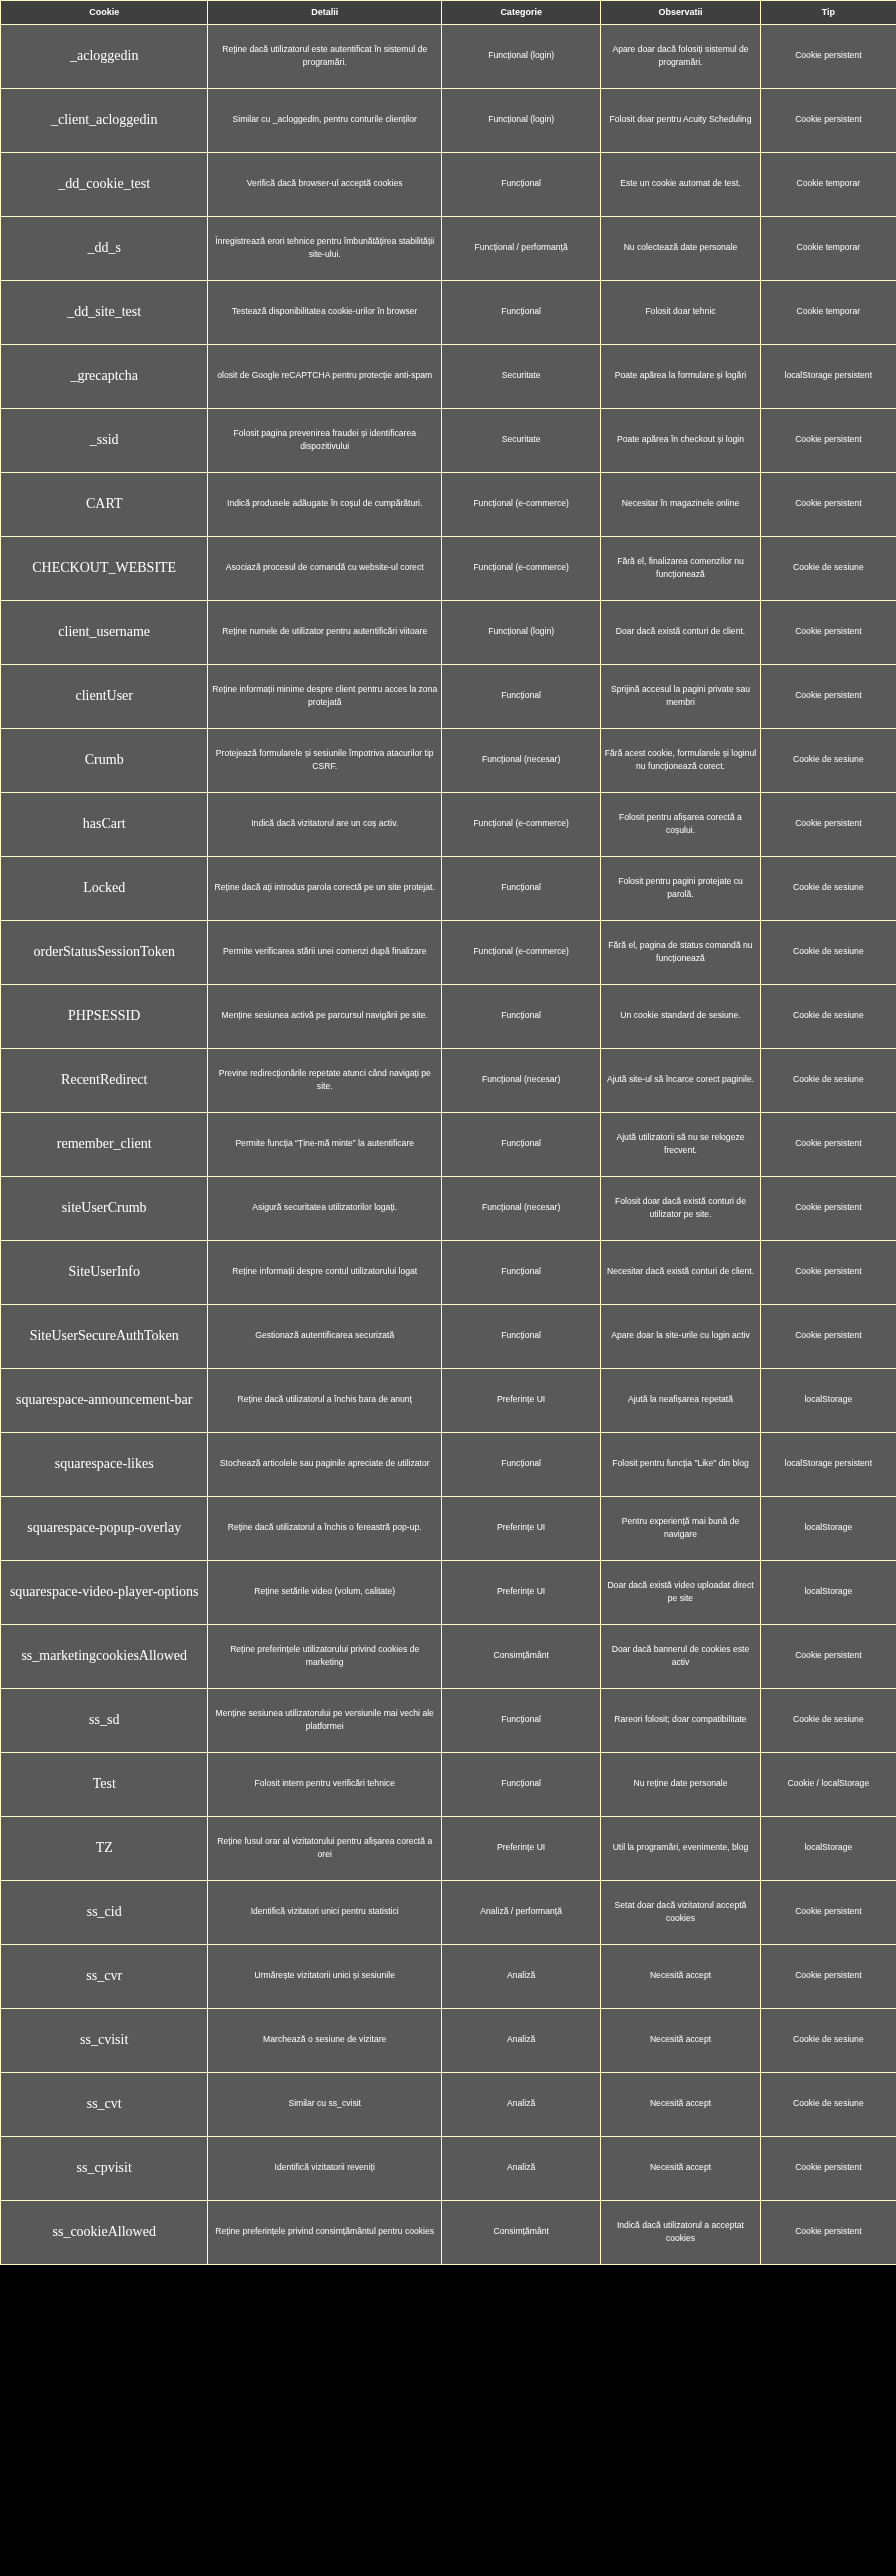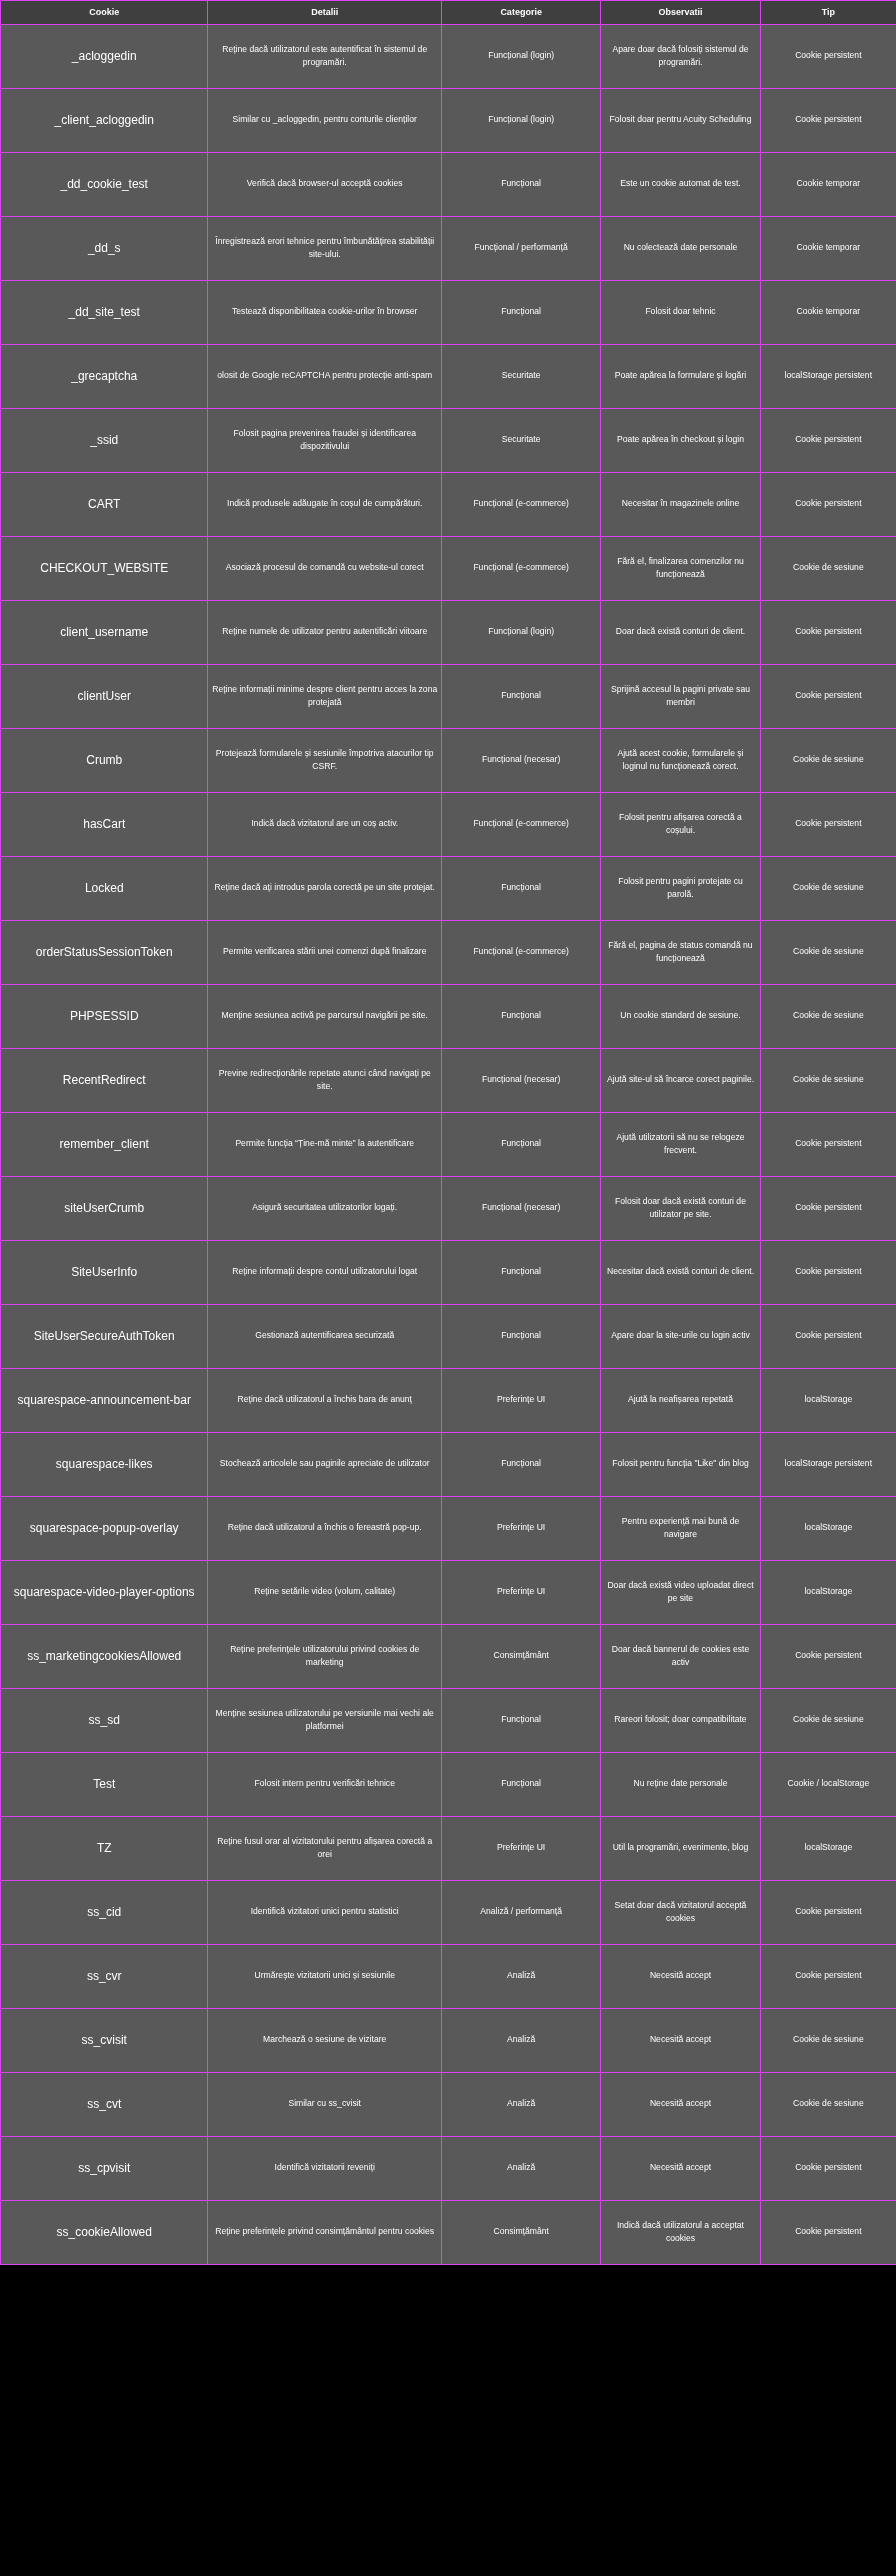--- a/index.html
+++ b/index.html
@@ -8,21 +8,21 @@
       background: #000000;
     }
     body {
       width: 897px;
       font-family: "Liberation Sans", sans-serif;
     }
     table.cookie-table {
       width: 897px;
       border-collapse: separate;
       border-spacing: 1.1px 1.6px;
-      background: #d946ef;
+      background: #fef9c3;
       table-layout: fixed;
       margin: 0;
     }
     .cookie-table col.c1 { width: 206px; }
     .cookie-table col.c2 { width: 232px; }
     .cookie-table col.c3 { width: 158px; }
     .cookie-table col.c4 { width: 158px; }
     .cookie-table col.c5 { width: 135px; }
     .cookie-table th {
       background: #3f3f3f;
@@ -39,21 +39,22 @@
       color: #ffffff;
       font-size: 8.6px;
       line-height: 1.55;
       text-align: center;
       vertical-align: middle;
       height: 63px;
       padding: 0 3.2px;
       word-wrap: break-word;
     }
     .cookie-table td.name-cell {
-      font-size: 12px;
+      font-size: 14px;
+      font-family: Liberation Serif, serif;
     }
   </style>
 </head>
 <body>
 
 <table class="cookie-table">
   <colgroup>
     <col class="c1">
       <col class="c2">
       <col class="c3">
@@ -144,21 +145,21 @@
         <td class="name-cell">clientUser</td>
         <td>Reține informații minime despre client pentru acces la zona protejată</td>
         <td>Funcțional</td>
         <td>Sprijină accesul la pagini private sau membri</td>
         <td>Cookie persistent</td>
       </tr>
       <tr>
         <td class="name-cell">Crumb</td>
         <td>Protejează formularele și sesiunile împotriva atacurilor tip CSRF.</td>
         <td>Funcțional (necesar)</td>
-        <td>Ajută acest cookie, formularele și loginul nu funcționează corect.</td>
+        <td>Fără acest cookie, formularele și loginul nu funcționează corect.</td>
         <td>Cookie de sesiune</td>
       </tr>
       <tr>
         <td class="name-cell">hasCart</td>
         <td>Indică dacă vizitatorul are un coș activ.</td>
         <td>Funcțional (e-commerce)</td>
         <td>Folosit pentru afișarea corectă a coșului.</td>
         <td>Cookie persistent</td>
       </tr>
       <tr>

